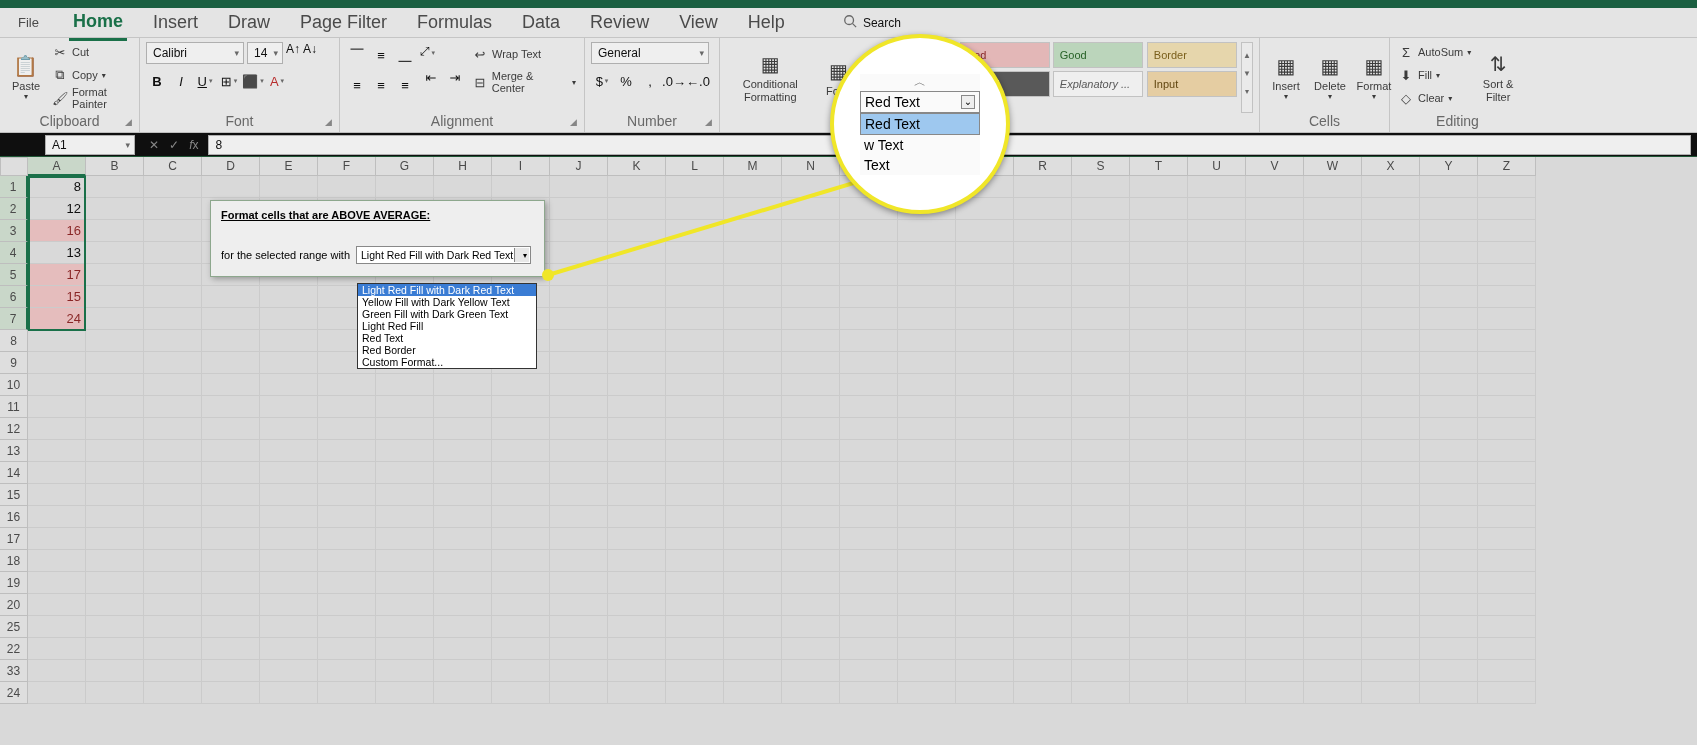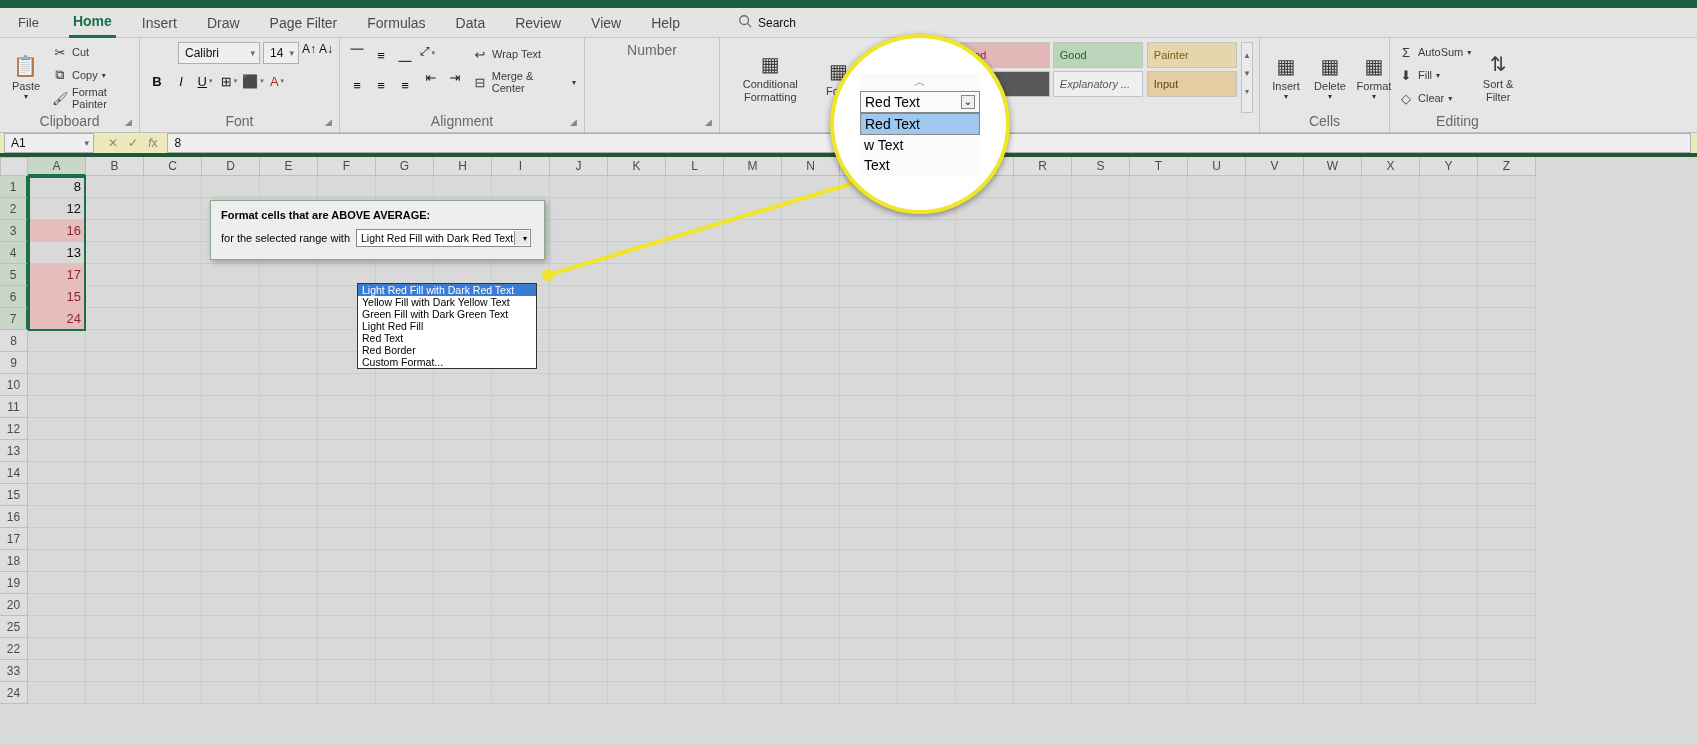--- a/index.html
+++ b/index.html
@@ -24,21 +24,21 @@
   height: 30px;
   background: #f3f3f3;
   border-bottom: 1px solid #d0d0d0;
   display: flex;
   align-items: center;
   padding-left: 10px;
   gap: 22px;
 }
 .ribbon-tabs .tab {
   color: #444;
-  font-size: 14px;
+  font-size: 18px;
   padding: 6px 4px;
   cursor: pointer;
 }
 .ribbon-tabs .tab.active {
   color: #0d6f42;
   border-bottom: 3px solid #0d6f42;
   font-weight: 600;
 }
 .ribbon-tabs .file-tab {
   color: #444;
@@ -164,24 +164,25 @@
   flex-direction: column;
   width: 16px;
   justify-content: center;
   border: 1px solid #ccc;
   background: #fafafa;
 }
 .gallery-arrows div { text-align: center; font-size: 8px; color: #666; height: 18px; }
 
 .formula-row {
   height: 24px;
-  background: #fef9c3;
+  background: #000000;
   display: flex;
   align-items: center;
-  border-bottom: 4px solid #14532d;
+  border-bottom: 1px solid #14532d;
+  padding-left: 41px;
 }
 .name-box {
   width: 90px;
   height: 20px;
   border: 1px solid #b7b7b7;
   background: #fff;
   margin: 0 4px;
   display: flex;
   align-items: center;
   padding: 0 16px 0 6px;
@@ -251,21 +252,21 @@
 .dialog-title {
   height: 22px;
   display: flex;
   align-items: center;
   padding: 0 8px;
   color: #333;
   justify-content: space-between;
 }
 .dialog-title .icons span { cursor: pointer; padding: 0 6px; }
 .dialog-body { padding: 8px 10px 12px 10px; }
-.dialog-body .bold-label { font-weight: 600; margin-bottom: 8px; display: block; }
+.dialog-body .bold-label { font-weight: 600; margin-bottom: 25px; display: block; text-decoration: underline; }
 .dialog-row { display: flex; align-items: center; gap: 6px; text-align: center; }
 .dropdown-closed {
   border: 1px solid #888;
   background: #fff;
   height: 18px;
   width: 175px;
   padding: 0 16px 0 4px;
   position: relative;
   display: flex;
   align-items: center;
@@ -389,21 +390,21 @@
           </div>
       </div>
     </div>
     <div class="ribbon-group-label">Clipboard</div>
     <span class="expand-btn">◢</span>
   </div>
 
   <div class="ribbon-group" style="width:200px;">
     <div class="ribbon-group-body" style="flex-direction:column; gap:6px;">
       <div style="display:flex; gap:3px;">
-        <div class="font-combo" style="width:98px;margin-left:32px;">
+        <div class="font-combo" style="width:98px;">
             <span>Calibri</span>
           </div>
         <div class="font-combo" style="width:36px;">
             <span>14</span>
           </div>
         <div class="ico-btn">A↑</div>
         <div class="ico-btn">A↓</div>
       </div>
       <div class="btn-row">
         <div class="ico-btn">
@@ -455,20 +456,32 @@
             <span>Merge &amp; Center</span>
             <span style="font-size:8px;">▾</span>
           </div>
       </div>
     </div>
     <div class="ribbon-group-label">Alignment</div>
     <span class="expand-btn">◢</span>
   </div>
 
   <div class="ribbon-group" style="width:135px;">
+    <div class="ribbon-group-body" style="flex-direction:column; gap:6px;">
+      <div class="font-combo" style="width:118px;">
+          <span>General</span>
+        </div>
+      <div class="btn-row">
+        <div class="ico-btn drop">$</div>
+        <div class="ico-btn">%</div>
+        <div class="ico-btn">,</div>
+        <div class="ico-btn">.0→</div>
+        <div class="ico-btn">←.0</div>
+      </div>
+    </div>
     <div class="ribbon-group-label">Number</div>
     <span class="expand-btn">◢</span>
   </div>
 
   <div class="ribbon-group" style="width:540px;">
     <div class="ribbon-group-body">
       <div class="big-btn">
         <span class="icon">▦</span>
         <span style="line-height:1.1;">Conditional Formatting</span>
       </div>
@@ -477,21 +490,21 @@
         <span>For...</span>
       </div>
       <div style="width:120px;"></div>
       <div class="style-gallery">
         <div class="style-cell style-bad">Bad</div>
         <div class="style-cell style-good">Good</div>
         <div class="style-cell" style="background:#555;color:#fff;">ck Cell</div>
         <div class="style-cell style-explan">Explanatory ...</div>
       </div>
       <div style="display:flex; flex-direction:column; gap:3px;">
-        <div class="style-cell style-neutral" style="width:90px;height:26px;">Painter</div>
+        <div class="style-cell style-neutral" style="width:90px;height:26px;">Border</div>
         <div class="style-cell style-input" style="width:90px;height:26px;">Input</div>
       </div>
       <div class="gallery-arrows">
         <div>▲</div>
         <div>▼</div>
         <div>▾</div>
       </div>
     </div>
     <div class="ribbon-group-label">tyles</div>
   </div>

